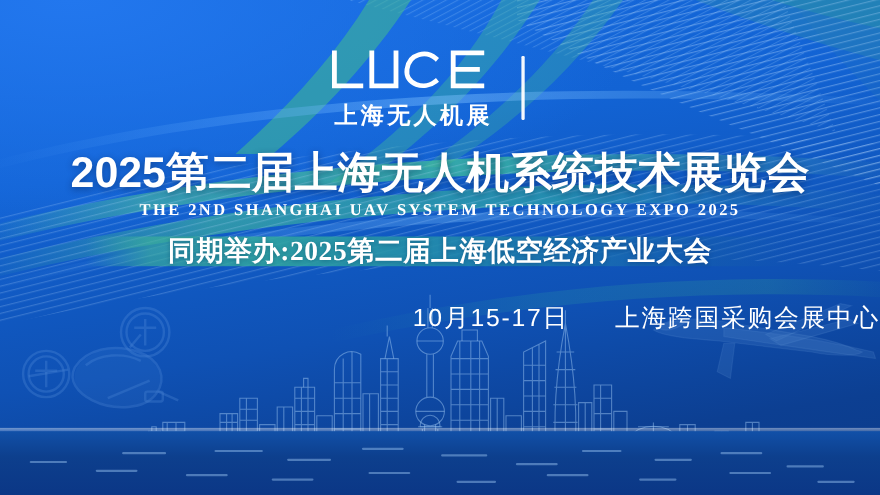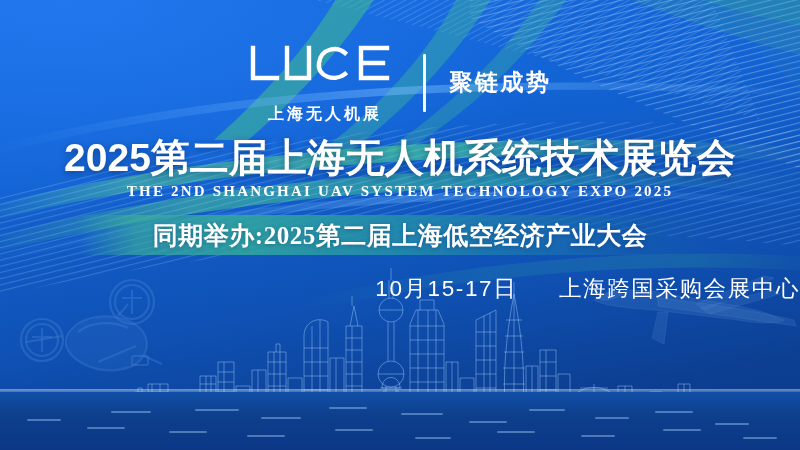--- a/index.html
+++ b/index.html
@@ -46,21 +46,21 @@
   .content { position:absolute; inset:0; }
 
   
   .logo-row {
     position:absolute; left:0; right:0; top:44px;
     display:flex; justify-content:center; align-items:center; gap:24px;
   }
   .logo-left { display:flex; flex-direction:column; align-items:center; }
   .logo-mark { height:40px; }
   .logo-cn {
-    margin-top:22px; color:#fff; font-size:16px; font-weight:700;
+    margin-top:11px; color:#fff; font-size:21px; font-weight:700;
     letter-spacing:3px; text-indent:3px; line-height:1;text-align:center;
   }
   .logo-div { width:3px; height:58px; background:#ffffff; opacity:.95; border-radius:1px; }
   .logo-slogan {
     color:#fff; font-weight:700; font-size:23px; line-height:1.28;
     letter-spacing:2.5px; text-align:left;
   }
 
   
   .title-cn {
@@ -72,21 +72,21 @@
   }
   .title-en {
     position:absolute; left:0; right:0; top:184px; text-align:center;
     color:#ffffff; font-size:15px; font-weight:700; letter-spacing:2.2px;
     line-height:1; white-space:nowrap;
     font-family:"Liberation Serif","DejaVu Serif",serif;
   }
 
   
   .subbanner {
-    position:absolute; left:78px; top:215px; width:644px; height:40px;
+    position:absolute; left:78px; top:215px; width:644px; height:27px;
     background:linear-gradient(90deg,
       rgba(62,180,150,0) 0%,
       rgba(60,178,152,.62) 9%,
       rgba(49,168,158,.86) 26%,
       rgba(36,143,170,.88) 48%,
       rgba(27,114,176,.80) 70%,
       rgba(22,96,170,.45) 88%,
       rgba(20,90,168,0) 100%);
     display:flex; align-items:center; justify-content:center;
   }
@@ -369,21 +369,20 @@
               <path d="M112,4 L138,4 M112,4 L112,34 M112,19 L134,19 M112,34 L138,34"></path>
             </g>
           </svg>
         </div>
         <div class="logo-cn">上海无人机展</div>
       </div>
 
       <div class="logo-div"></div>
 
       <div class="logo-slogan">
-        <div>聚链成势</div>
       </div>
     </div>
 
     <div class="title-cn">2025第二届上海无人机系统技术展览会</div>
     <div class="title-en">THE 2ND SHANGHAI UAV SYSTEM TECHNOLOGY EXPO 2025</div>
 
     <div class="subbanner">
       <span class="subbanner-text">同期举办:2025第二届上海低空经济产业大会</span>
     </div>
 

